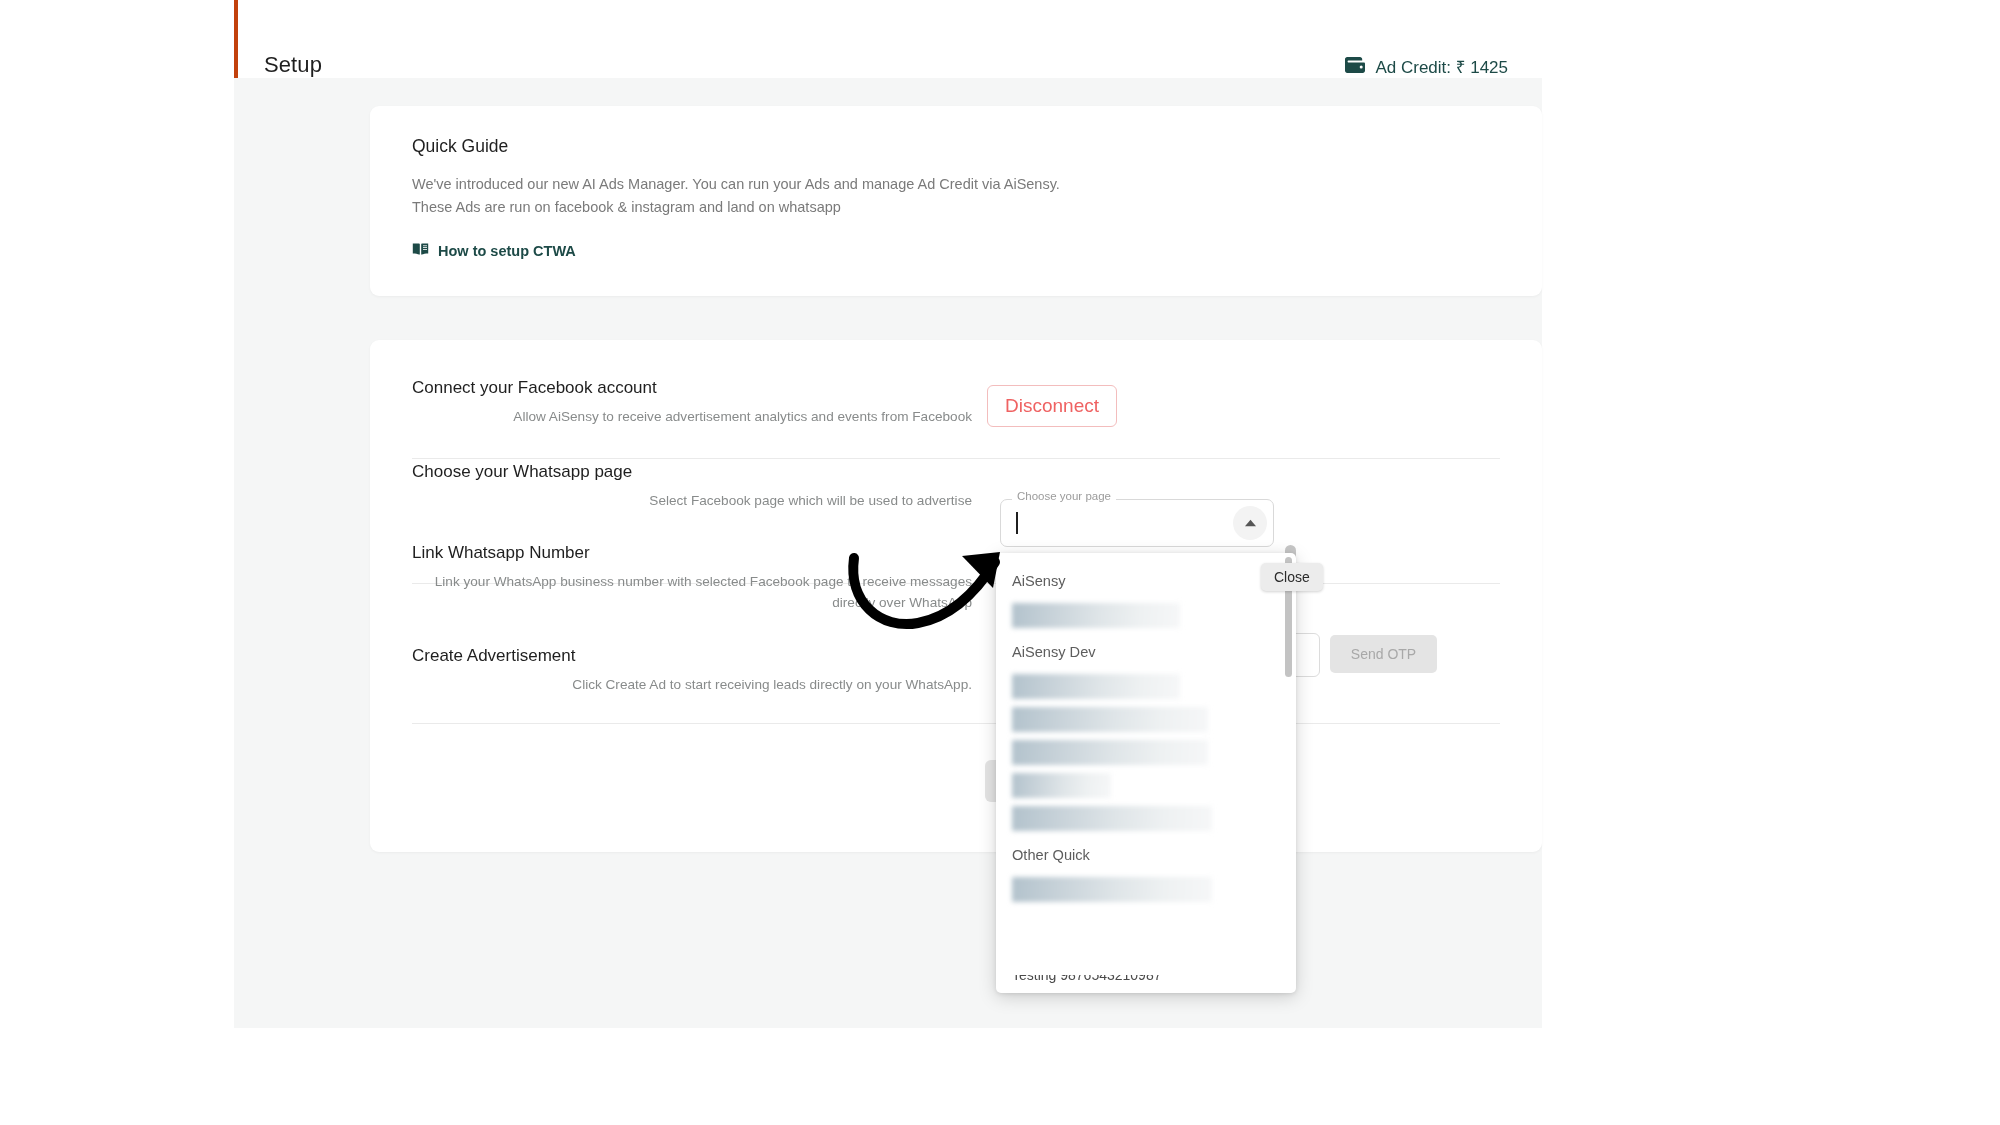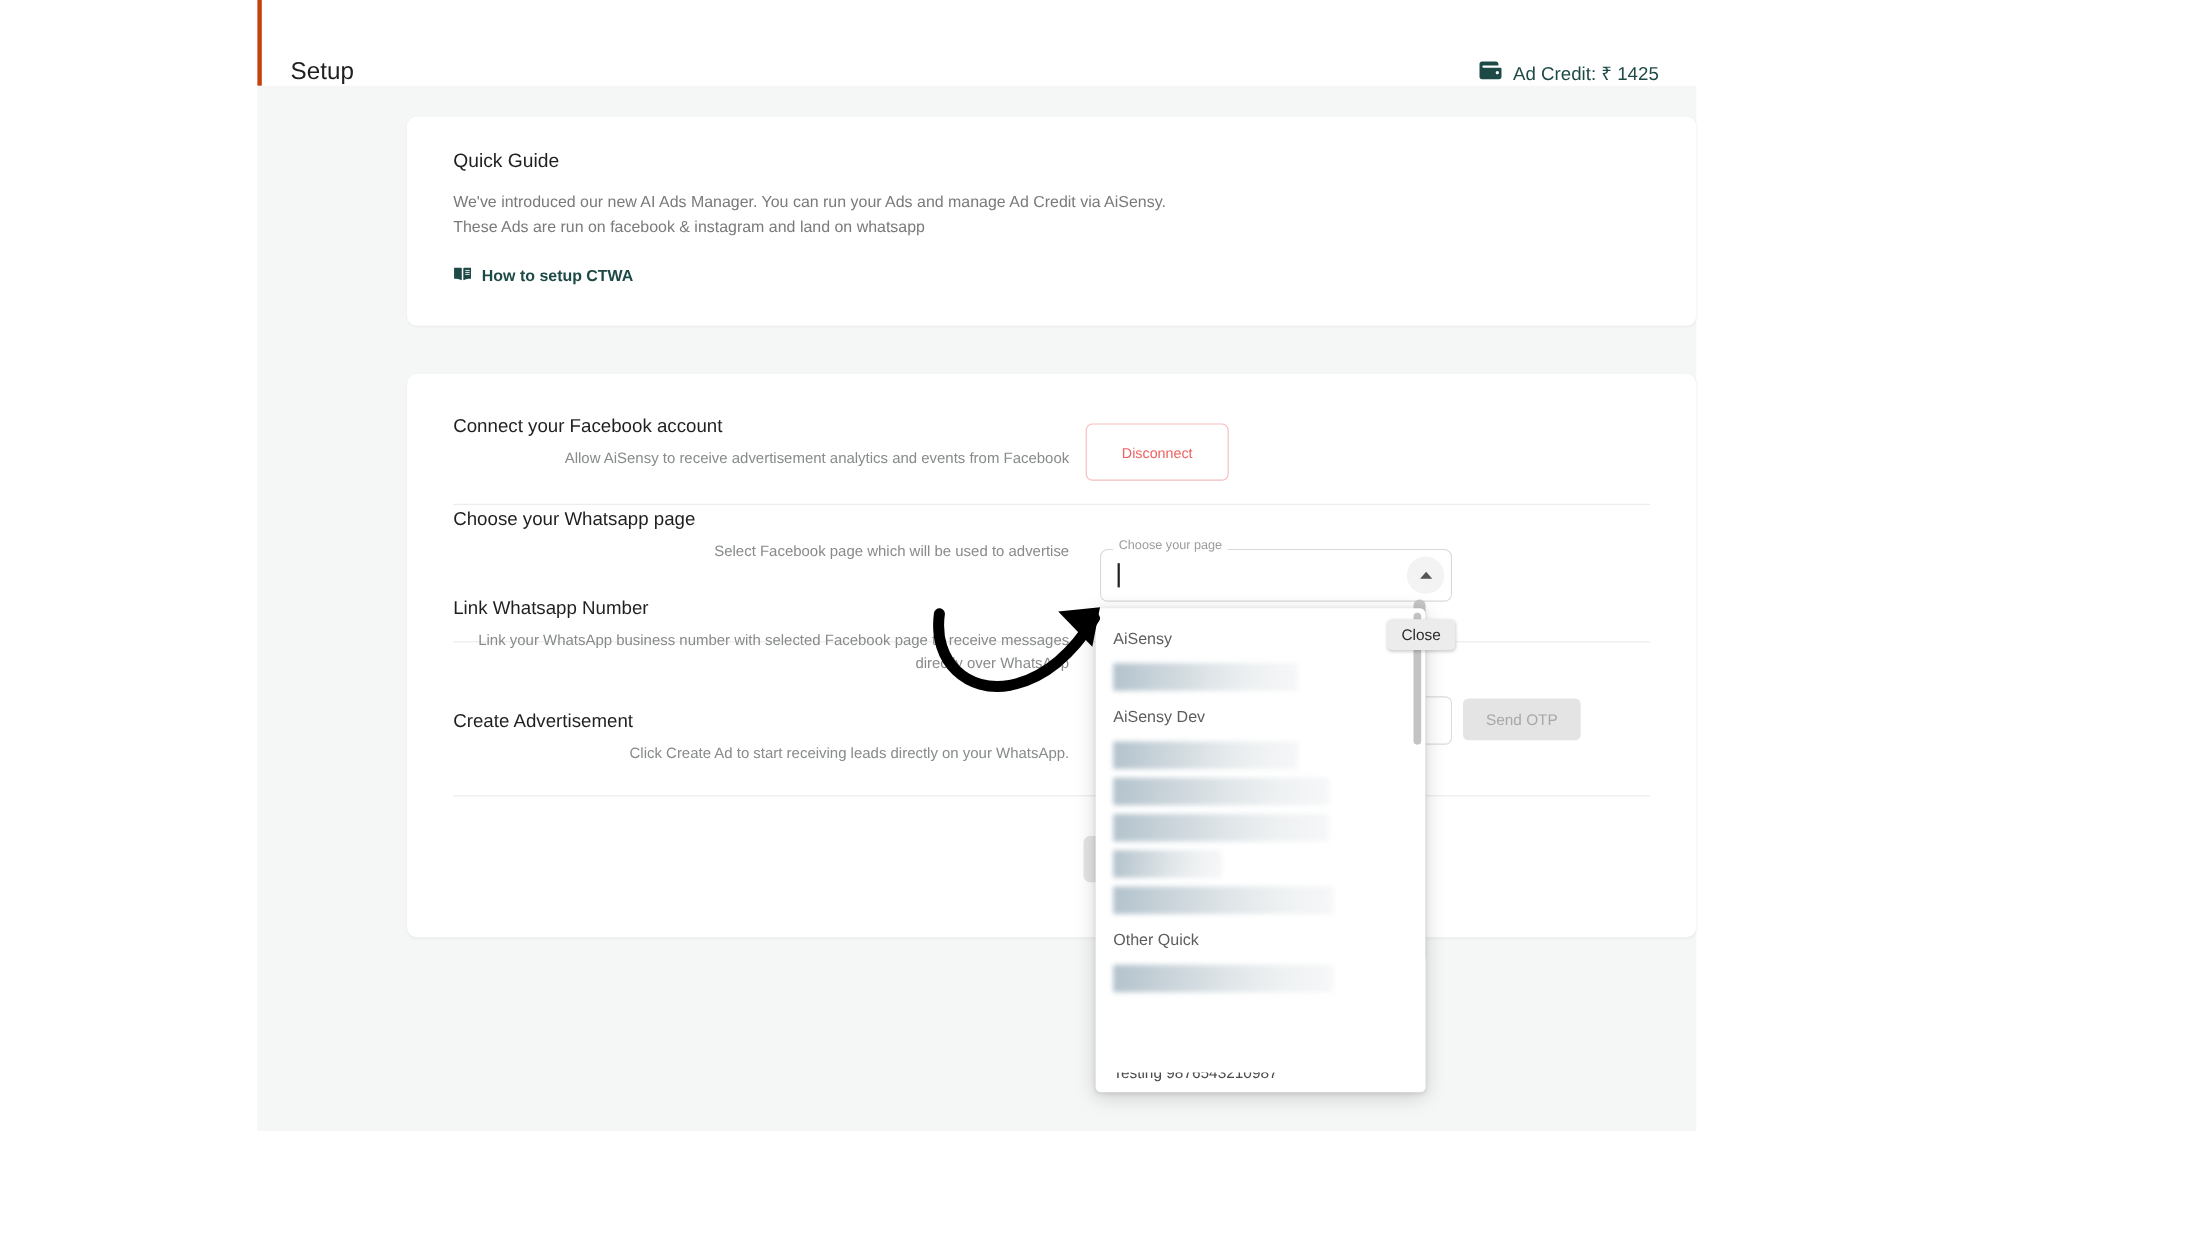--- a/index.html
+++ b/index.html
@@ -52,24 +52,24 @@
     display: flex; align-items: flex-start;
     padding: 0 42px;
   }
   .row-left { width: 600px; }
   .row-title { font-size: 17px; color: #1f1f1f; margin-bottom: 9px; }
   .row-sub { font-size: 13.6px; color: #888b8b; line-height: 1.52; max-width: 560px; text-align: right; }
   .row-divider { position: absolute; left: 42px; width: 1088px; height: 1px; background: #eaeaea; }
 
   .btn-disconnect {
     position: absolute; left: 987px; top: 385px;
-    width: 130px; height: 52px;
+    width: 130px; height: 42px;
     border: 1px solid #f3bdbd; border-radius: 6px;
     background: #ffffff; color: #ef6262;
-    font-size: 13px; font-family: inherit; cursor: pointer;
+    font-size: 19px; font-family: inherit; cursor: pointer;
   }
   .btn-sendotp {
     position: absolute; left: 1330px; top: 635px;
     width: 107px; height: 38px;
     border: none; border-radius: 5px;
     background: #e4e4e4; color: #a8a8a8;
     font-size: 14px; font-family: inherit; cursor: default;
   }
   .btn-createad {
     position: absolute; left: 985px; top: 760px;
@@ -81,21 +81,21 @@
 
   
   .wa-input {
     position: absolute; left: 1000px; top: 633px;
     width: 320px; height: 44px;
     border: 1px solid #dcdcdc; border-radius: 6px; background: #fff;
   }
 
   
   .select-wrap {
-    position: absolute; left: 1000px; top: 499px; width: 320px; height: 48px;
+    position: absolute; left: 1000px; top: 499px; width: 274px; height: 48px;
     z-index: 30;
   }
   .select-box {
     position: absolute; inset: 0;
     border: 1px solid #d9d9d9; border-radius: 7px; background: #ffffff;
   }
   .select-legend {
     position: absolute; left: 12px; top: -8px;
     background: #ffffff; padding: 0 5px;
     font-size: 11.5px; color: #9c9c9c; line-height: 1;

